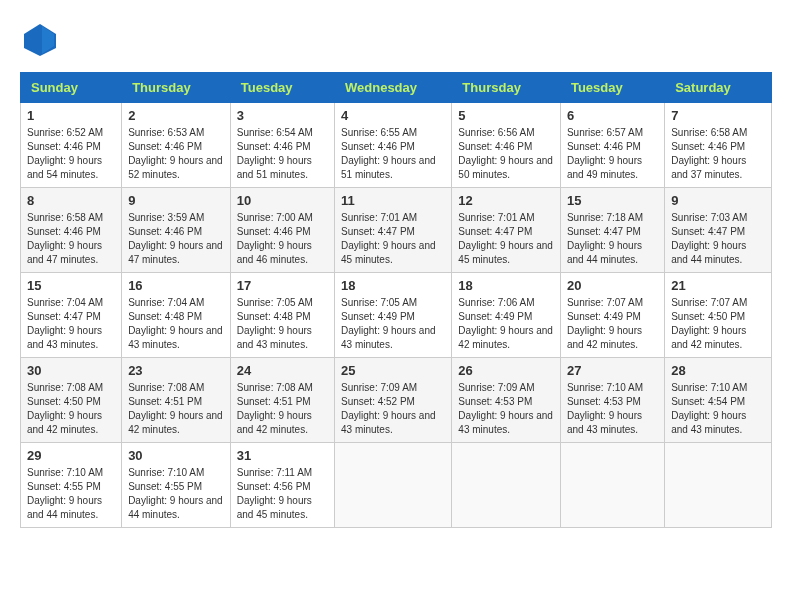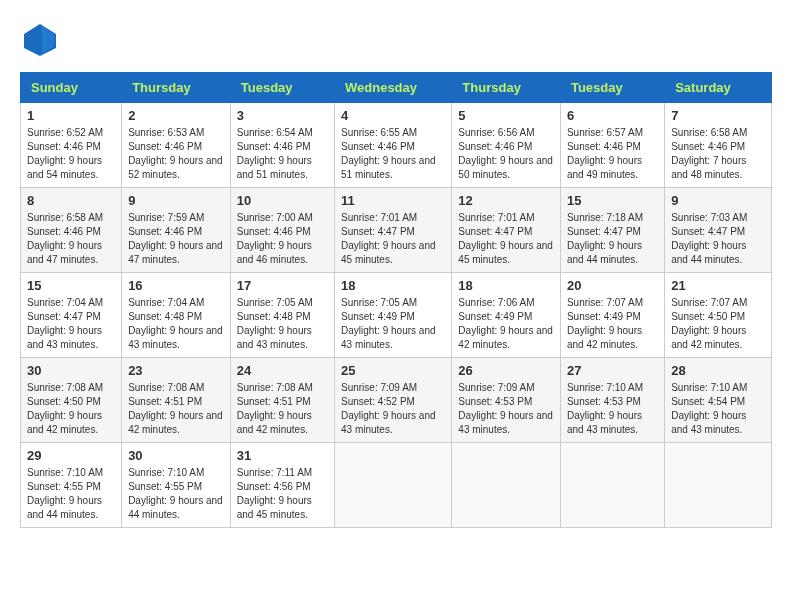--- a/index.html
+++ b/index.html
@@ -171,37 +171,37 @@
           <span>Sunrise: 6:57 AM</span><br>
           <span>Sunset: 4:46 PM</span><br>
           <span>Daylight: 9 hours and 49 minutes.</span>
         </div>
       </td>
         <td>
         <span class="day-number">7</span>
         <div class="cell-content">
           <span>Sunrise: 6:58 AM</span><br>
           <span>Sunset: 4:46 PM</span><br>
-          <span>Daylight: 7 hours and 48 minutes.</span>
+          <span>Daylight: 9 hours and 37 minutes.</span>
         </div>
       </td>
       </tr>
       <tr>
         <td>
         <span class="day-number">8</span>
         <div class="cell-content">
           <span>Sunrise: 6:58 AM</span><br>
           <span>Sunset: 4:46 PM</span><br>
           <span>Daylight: 9 hours and 47 minutes.</span>
         </div>
       </td>
         <td>
         <span class="day-number">9</span>
         <div class="cell-content">
-          <span>Sunrise: 7:59 AM</span><br>
+          <span>Sunrise: 3:59 AM</span><br>
           <span>Sunset: 4:46 PM</span><br>
           <span>Daylight: 9 hours and 47 minutes.</span>
         </div>
       </td>
         <td>
         <span class="day-number">10</span>
         <div class="cell-content">
           <span>Sunrise: 7:00 AM</span><br>
           <span>Sunset: 4:46 PM</span><br>
           <span>Daylight: 9 hours and 46 minutes.</span>

